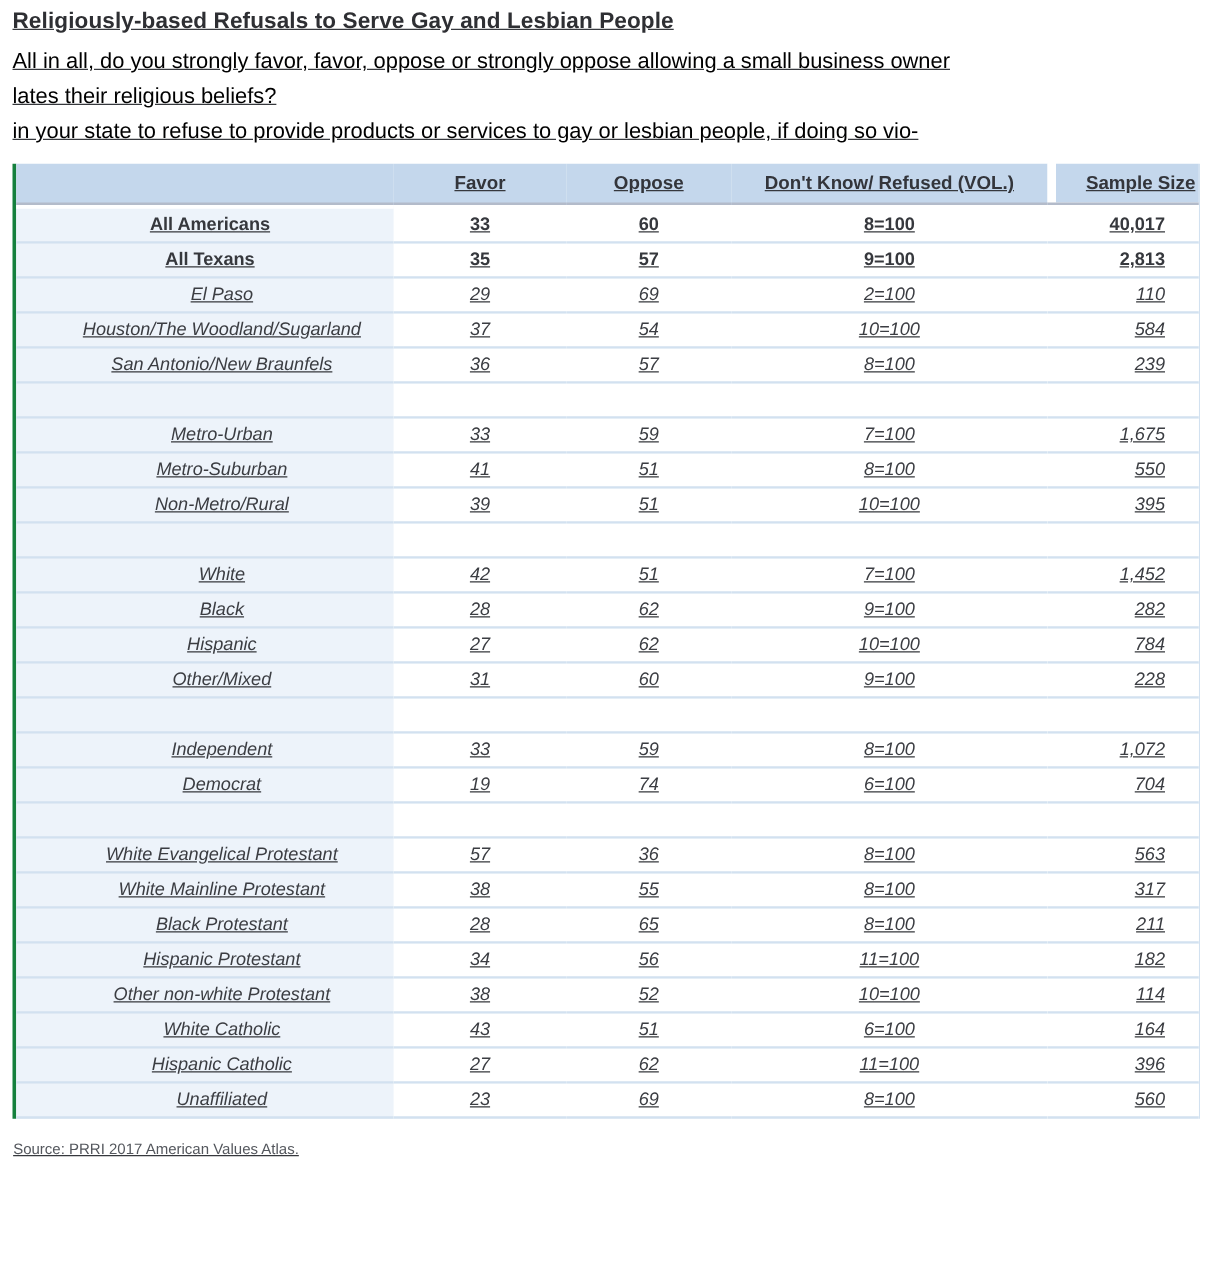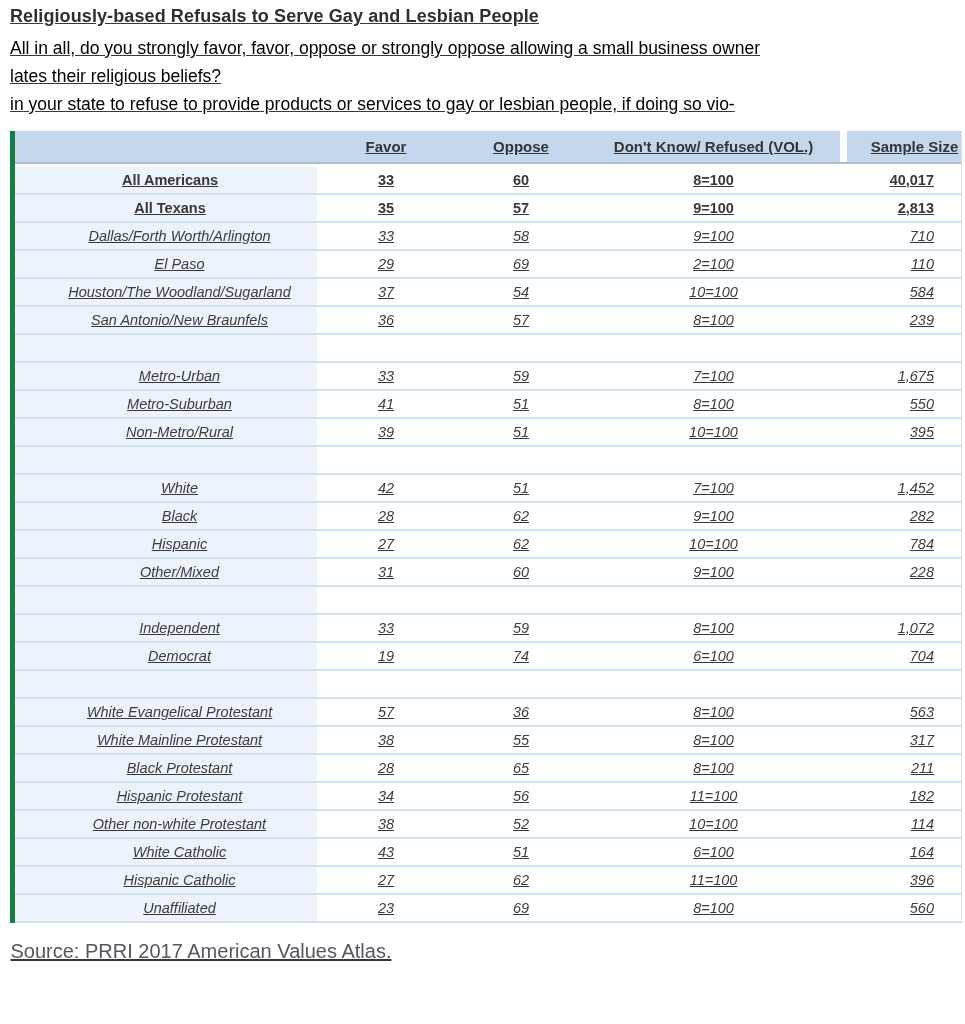--- a/index.html
+++ b/index.html
@@ -30,21 +30,21 @@
     line-height: 28px;
     color: #000000;
     margin: 0;
   }
   table.results {
     margin-top: 13px;
     border-collapse: separate;
     border-spacing: 0;
     table-layout: fixed;
     width: 946px;
-    border-left: 5px solid #15803d;
+    border-left: 3px solid #15803d;
     border-right: 1px solid #d2e1f0;
   }
   thead th {
     background: #c4d7ec;
     height: 31px;
     font-size: 15px;
     font-weight: 700;
     color: #33353b;
     border-bottom: 2px solid #b3bbca;
     padding: 0;
@@ -79,21 +79,21 @@
     text-align: right;
     padding-right: 27px;
   }
   tr.bold td { font-weight: 700; }
   tr.italic td { font-style: italic; color: #3b3d42; }
   tr.italic td.label { padding-left: 27px; }
   tr.spacer td { background: #ffffff; }
   tr.spacer td.label { background: #edf3fa; }
   .source {
     margin-top: 17px;
-    font-size: 20px;
+    font-size: 12px;
     color: #54575d;
     padding-left: 0.5px;
   }
 </style>
 </head>
 <body>
 
 <div class="page">
 
   <h1 class="title">Religiously-based Refusals to Serve Gay and Lesbian People</h1>
@@ -130,27 +130,20 @@
           <td class="num sample">40,017</td>
         </tr>
         <tr class="bold">
           <td class="label">All Texans</td>
           <td class="num">35</td>
           <td class="num">57</td>
           <td class="num">9=100</td>
           <td class="num sample">2,813</td>
         </tr>
         <tr class="italic">
-          <td class="label">Dallas/Forth Worth/Arlington</td>
-          <td class="num">33</td>
-          <td class="num">58</td>
-          <td class="num">9=100</td>
-          <td class="num sample">710</td>
-        </tr>
-        <tr class="italic">
           <td class="label">El Paso</td>
           <td class="num">29</td>
           <td class="num">69</td>
           <td class="num">2=100</td>
           <td class="num sample">110</td>
         </tr>
         <tr class="italic">
           <td class="label">Houston/The Woodland/Sugarland</td>
           <td class="num">37</td>
           <td class="num">54</td>

